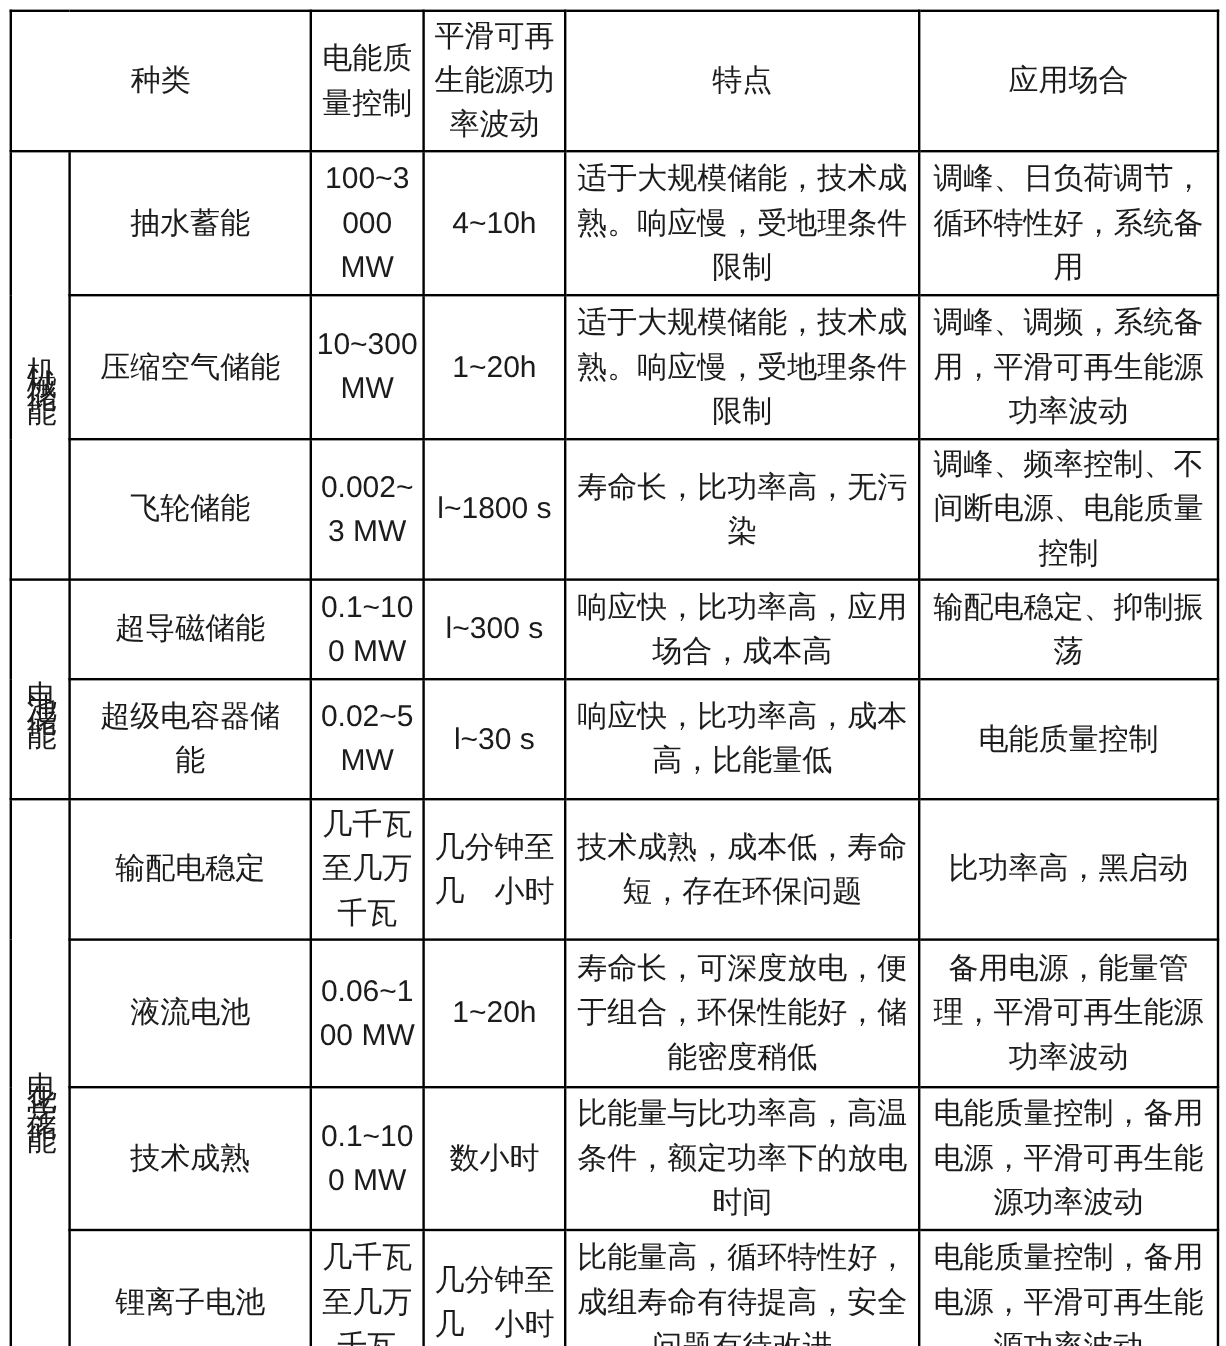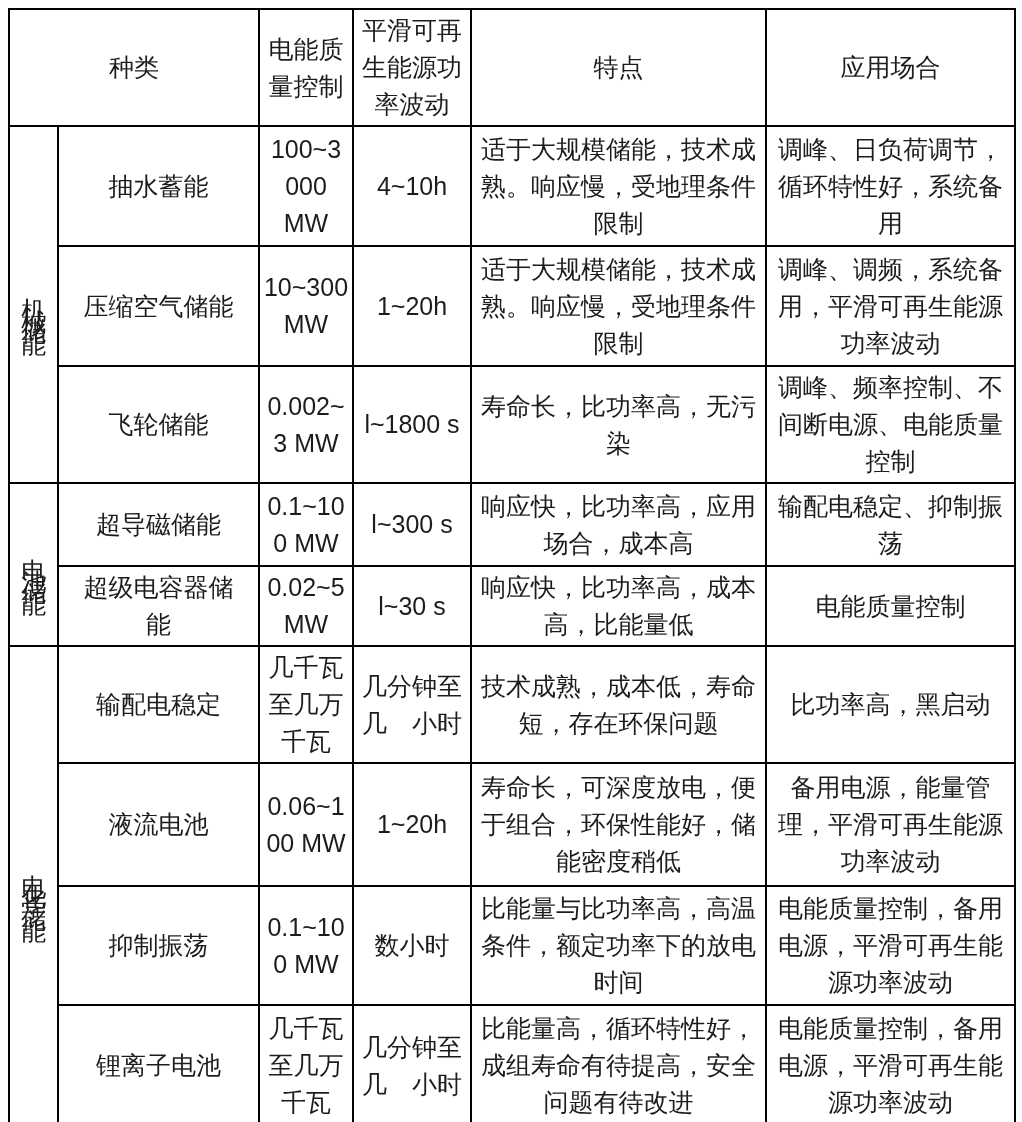--- a/index.html
+++ b/index.html
@@ -11,21 +11,21 @@
   table.storage{
     border-collapse:collapse;table-layout:fixed;width:1006px;
   }
   .storage th,.storage td{
     border:2px solid #000000;
     text-align:center;vertical-align:middle;
     font-size:25px;line-height:37px;font-weight:normal;
     padding:2px 3px;
     overflow-wrap:break-word;word-wrap:break-word;
   }
-  .storage td.type{padding:2px 14px;}
+  .storage td.type{padding:12px 14px;}
   .storage td.group{padding:0;}
   .vert{
     display:inline-block;
     writing-mode:vertical-rl;text-orientation:upright;
     letter-spacing:11px;line-height:1.1;
   }
   
   .h107{height:107px}.h120{height:120px}.h115{height:115px}
   .h83{height:83px}.h79{height:79px}.h123{height:123px}
   .h119{height:119px}.h121{height:121px}
@@ -101,21 +101,21 @@
       <td class="apps">比功率高，黑启动</td>
     </tr>
     <tr class="h123">
       <td class="type">液流电池</td>
       <td class="power">0.06~100 MW</td>
       <td class="time">1~20h</td>
       <td class="feat">寿命长，可深度放电，便于组合，环保性能好，储能密度稍低</td>
       <td class="apps">备用电源，能量管理，平滑可再生能源功率波动</td>
     </tr>
     <tr class="h119">
-      <td class="type">抑制振荡</td>
+      <td class="type">技术成熟</td>
       <td class="power">0.1~100 MW</td>
       <td class="time">数小时</td>
       <td class="feat">比能量与比功率高，高温条件，额定功率下的放电时间</td>
       <td class="apps">电能质量控制，备用电源，平滑可再生能源功率波动</td>
     </tr>
     <tr class="h121">
       <td class="type">锂离子电池</td>
       <td class="power">几千瓦至几万千瓦</td>
       <td class="time">几分钟至几　小时</td>
       <td class="feat">比能量高，循环特性好，成组寿命有待提高，安全问题有待改进</td>

